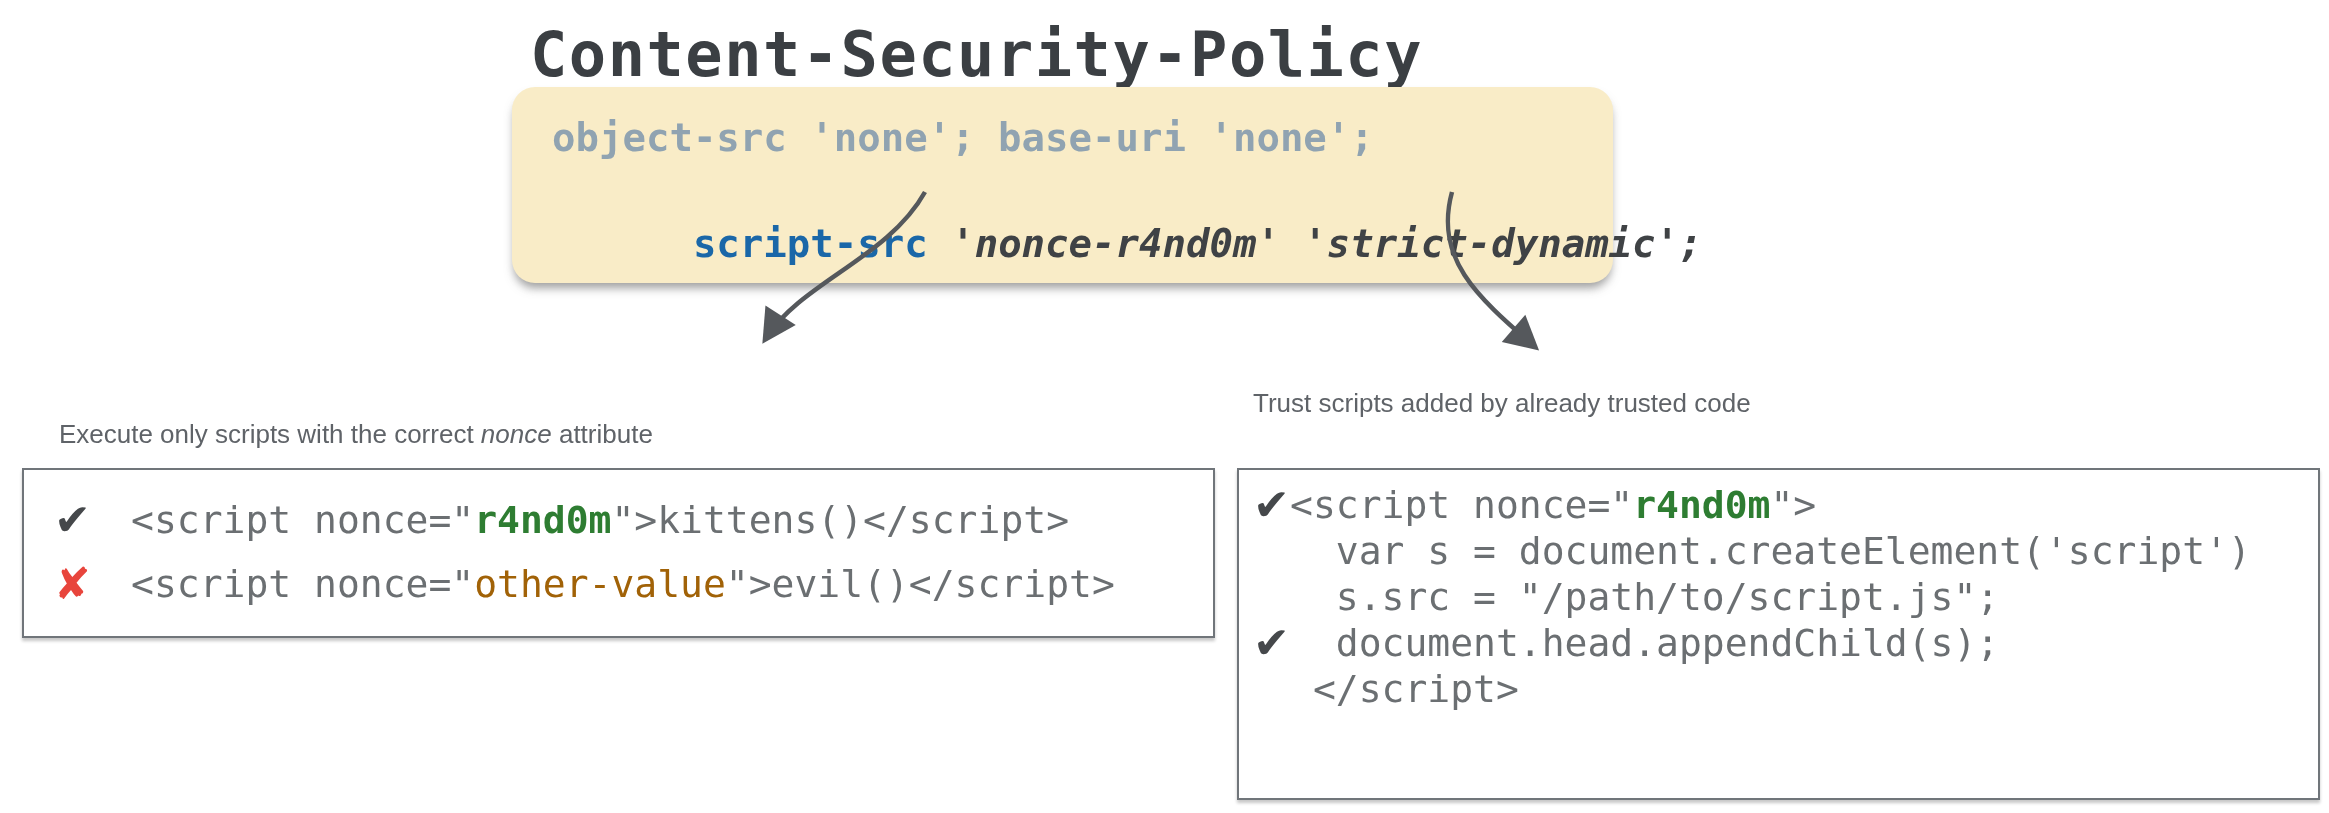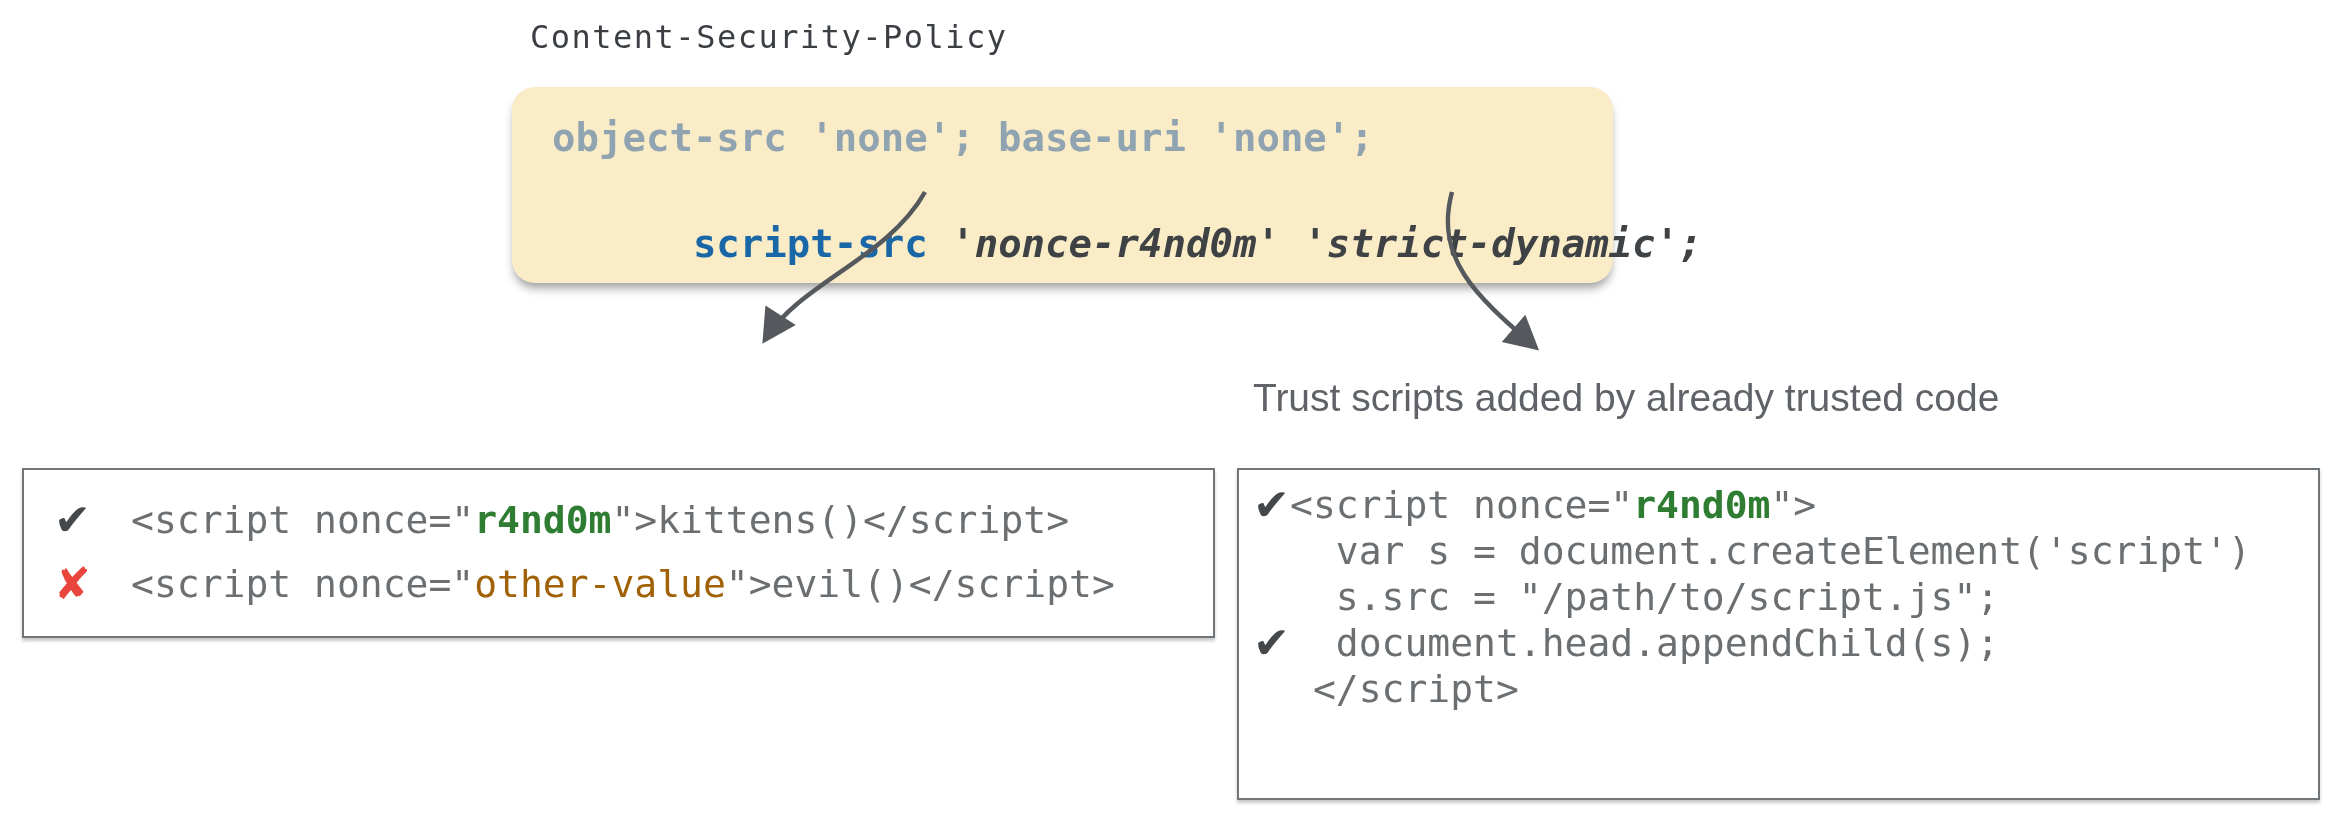--- a/index.html
+++ b/index.html
@@ -12,21 +12,21 @@
     font-family: "DejaVu Sans Mono", "Liberation Mono", monospace;
   }
   .mono  { font-family: "DejaVu Sans Mono", "Liberation Mono", monospace; }
   .sans  { font-family: "Liberation Sans", "DejaVu Sans", sans-serif; }
   .pre   { white-space: pre; }
 
   
   #title {
     position: absolute;
     left: 530px; top: 18px;
-    font-size: 32px; font-weight: normal;
+    font-size: 62px; font-weight: bold;
     letter-spacing: 1.5px;
     color: #3b3f43;
     white-space: pre;
   }
 
   
   #policy-block {
     position: absolute;
     left: 512px; top: 87px;
     width: 1101px; height: 196px;
@@ -44,22 +44,22 @@
   .policy-muted     { color: #90a3b1; }
   .policy-directive { color: #1a67a8; }
   .policy-rest      { color: #3f4245; font-style: italic; }
 
   
   #arrows { position: absolute; left: 0; top: 0; width: 2329px; height: 813px; pointer-events: none; }
 
   
   .caption {
     position: absolute;
-    top: 376px;
-    font-size: 39px;
+    top: 388px;
+    font-size: 26px;
     color: #5f6368;
     white-space: pre;
   }
   #caption-left  { left: 30px; }
   #caption-right { left: 1253px; }
   .caption em { font-style: italic; }
 
   
   .code-box {
     position: absolute;
@@ -117,20 +117,23 @@
   <svg id="arrows" viewBox="0 0 2329 813" xmlns="http://www.w3.org/2000/svg">
     <defs>
       <marker id="arrowhead" markerWidth="9" markerHeight="9" refX="6.5" refY="4.5" orient="auto">
         <path d="M0.5,0.5 L8,4.5 L0.5,8.5 Z" fill="#55585c"></path>
       </marker>
     </defs>
     <path d="M 925 192 C 888 258, 802 282, 766 338" fill="none" stroke="#55585c" stroke-width="4.5" marker-end="url(#arrowhead)"></path>
     <path d="M 1452 192 C 1434 258, 1476 296, 1534 346" fill="none" stroke="#55585c" stroke-width="4.5" marker-end="url(#arrowhead)"></path>
   </svg>
 
+  <div id="caption-left" class="caption sans">
+    <span>Execute only scripts with the correct </span><em>nonce</em><span> attribute</span>
+  </div>
   <div id="caption-right" class="caption sans">Trust scripts added by already trusted code</div>
 
   <div id="nonce-box" class="code-box">
     <div class="code-row">
       <span class="gutter-icon check-mark">✔</span>
       <span class="code-text mono"><span>&lt;script nonce="</span><span class="tok-good">r4nd0m</span><span>"&gt;kittens()&lt;/script&gt;</span></span>
     </div>
     <div class="code-row">
       <span class="gutter-icon cross-mark">✘</span>
       <span class="code-text mono"><span>&lt;script nonce="</span><span class="tok-bad">other-value</span><span>"&gt;evil()&lt;/script&gt;</span></span>

